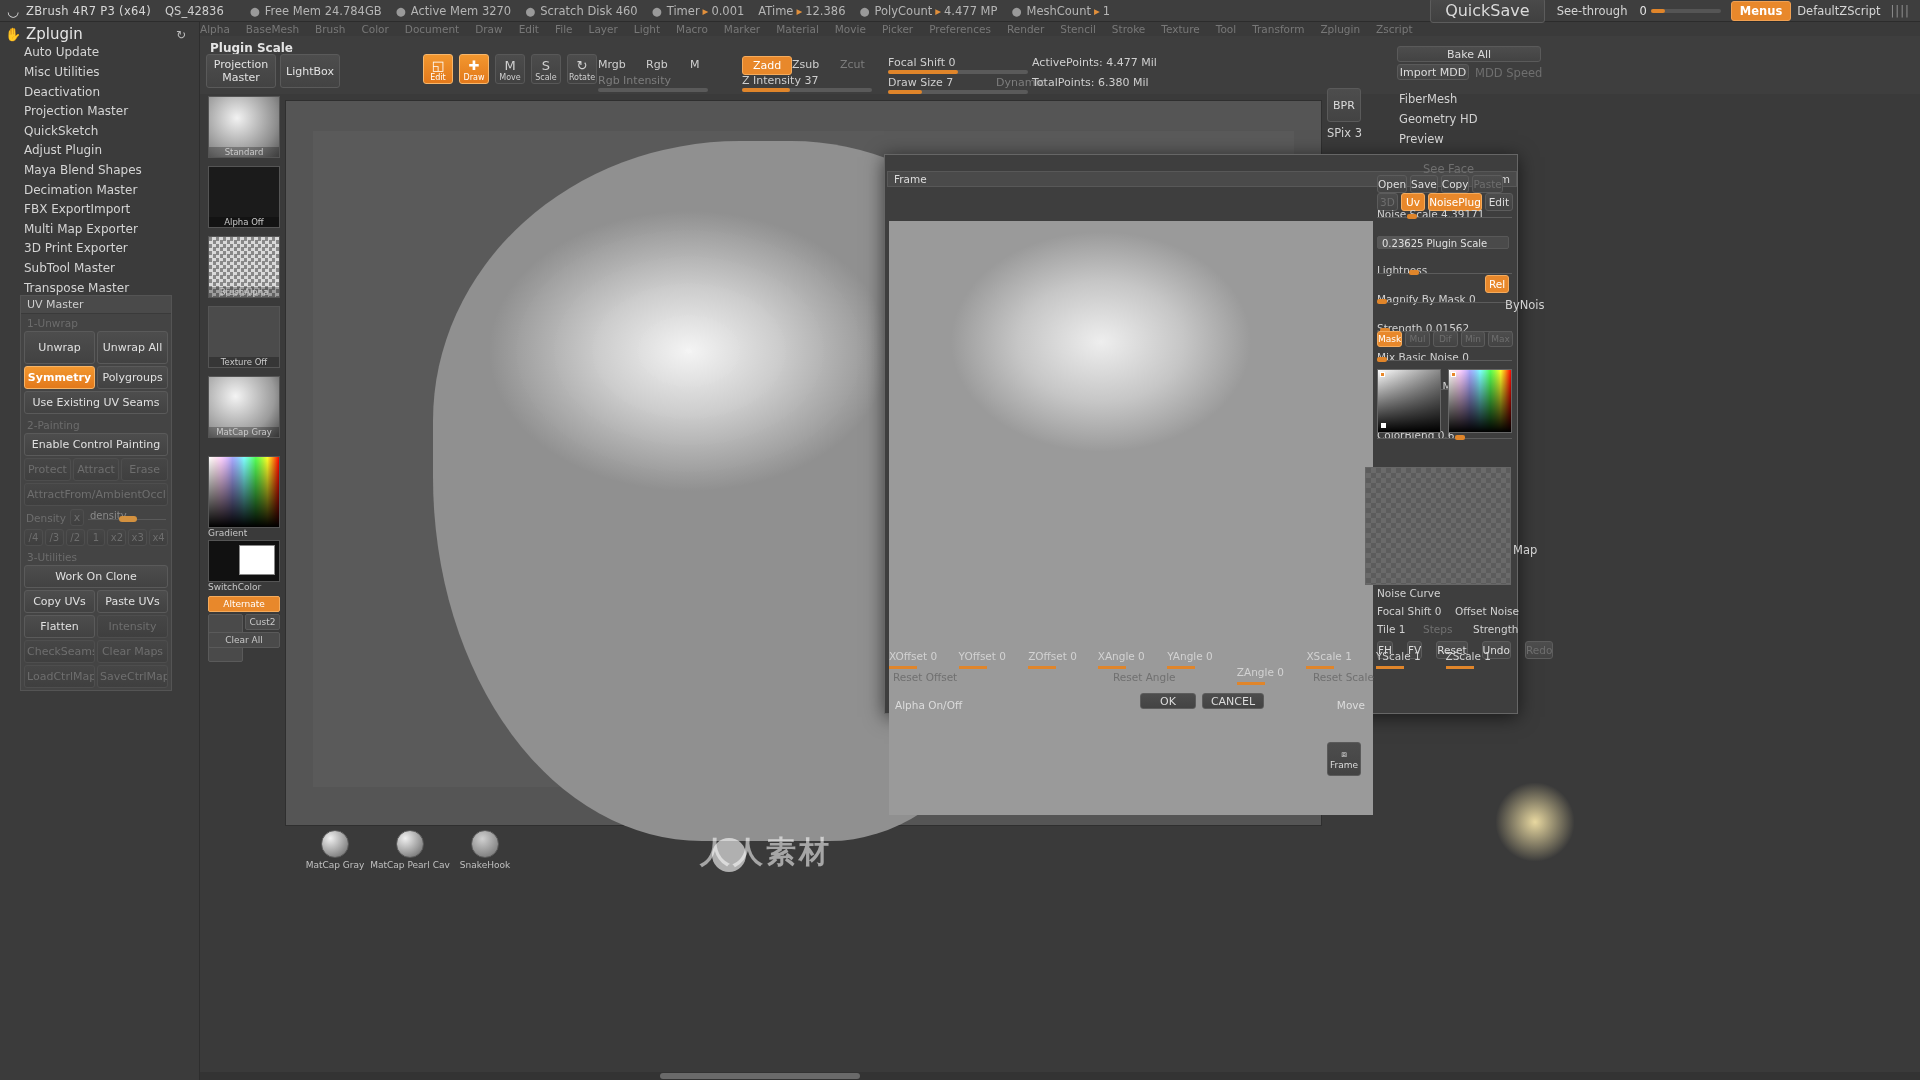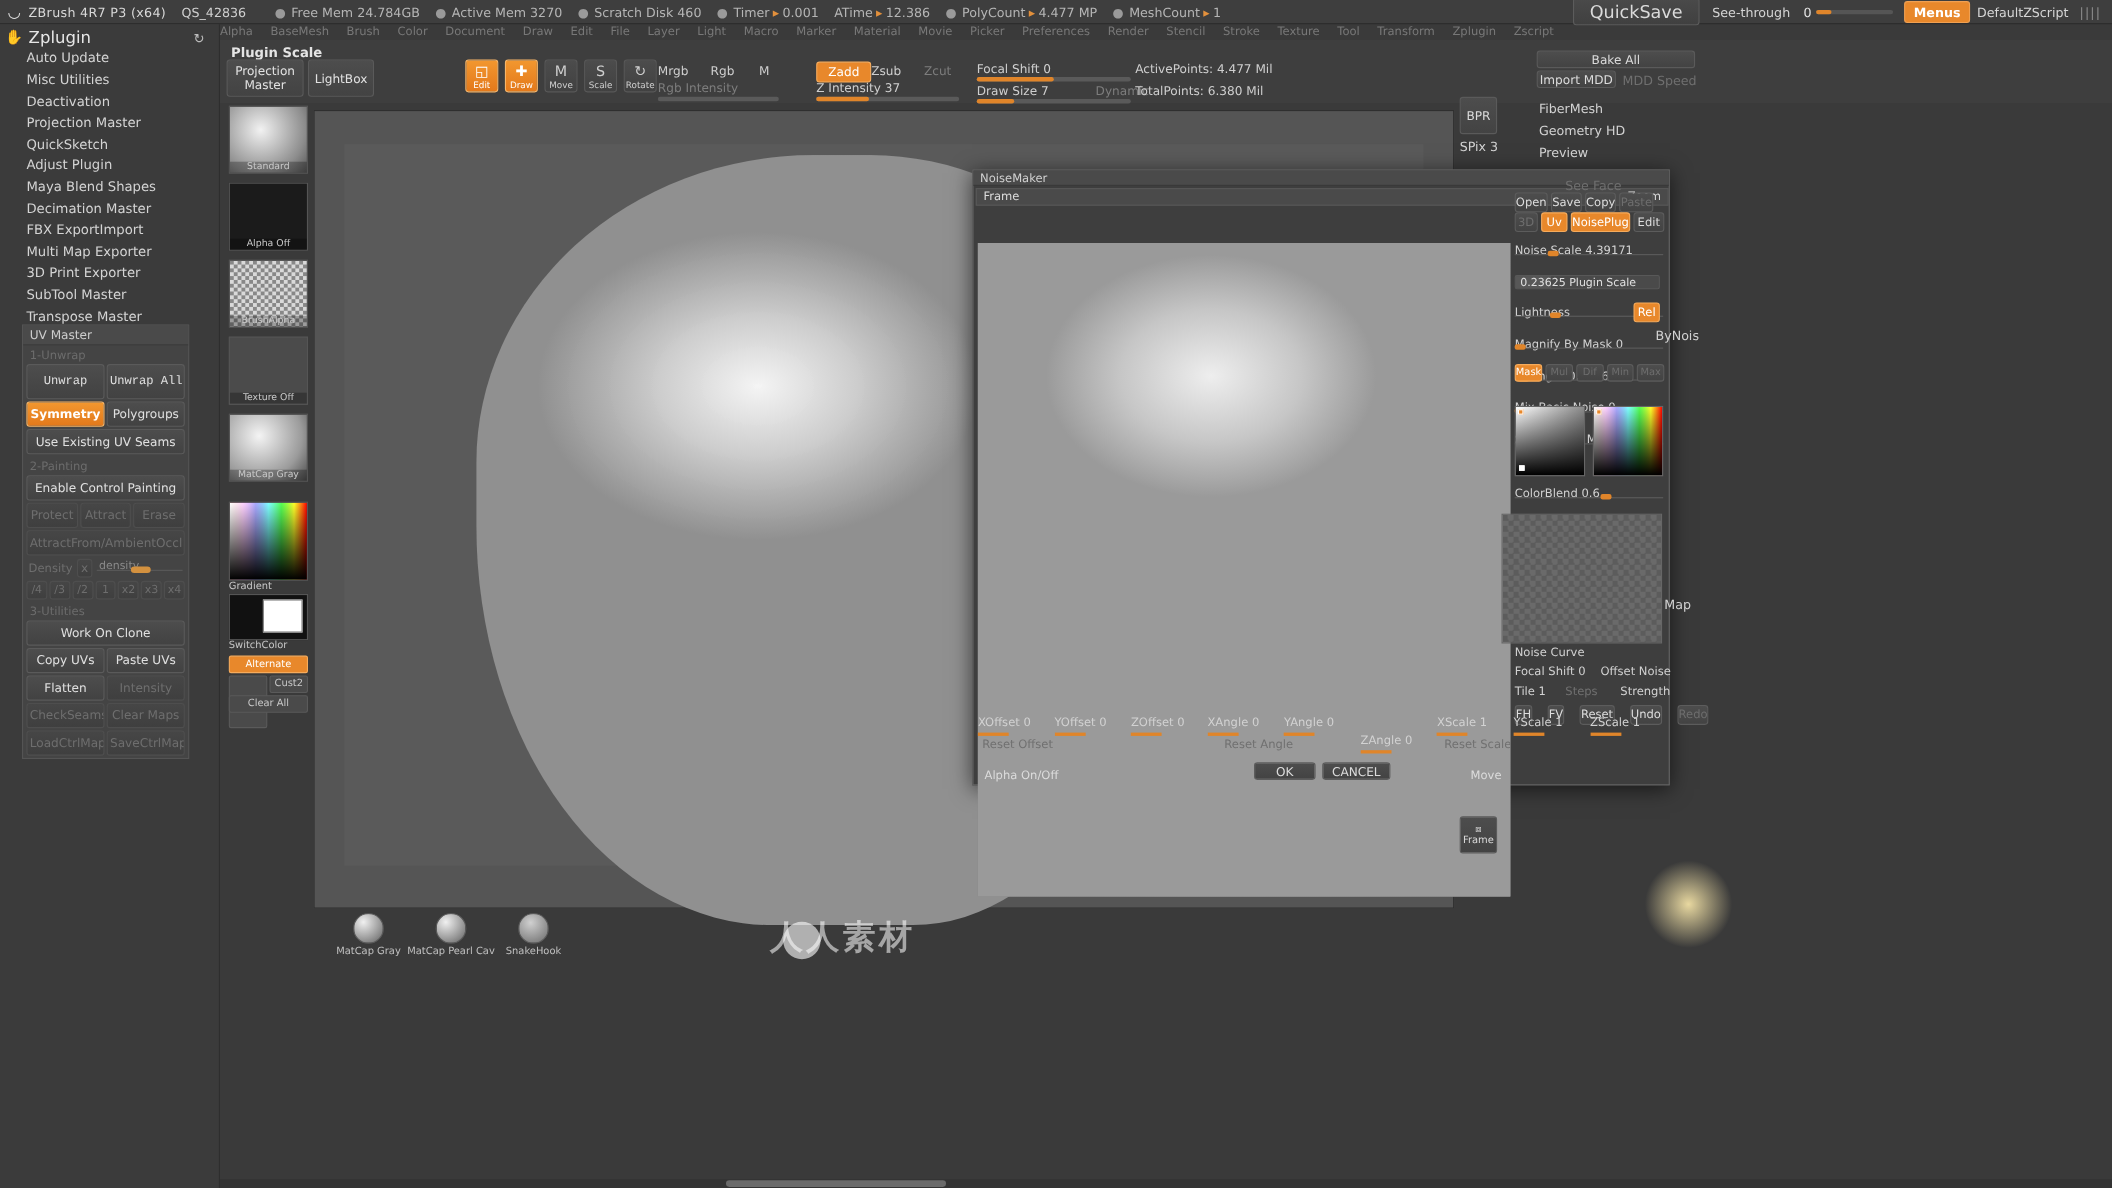--- a/index.html
+++ b/index.html
@@ -76,21 +76,21 @@
   #uvmaster .pal-title{
     background:#4a4a4a;color:#cdcdcd;font-size:11px;padding:2px 6px;border-bottom:1px solid #3a3a3a;
   }
   .sect-label{color:#6c6c6c;font-size:10.5px;padding:3px 6px 2px 6px;}
   .uv-row{display:flex;gap:2px;padding:0 3px 2px 3px;}
   .zbtn{
     flex:1;background:linear-gradient(#4d4d4d,#424242);border:1px solid #5a5a5a;
     border-radius:3px;color:#e0e0e0;font-size:11px;text-align:center;padding:4px 2px;
     white-space:nowrap;overflow:hidden;
   }
-  .zbtn.tall{padding:9px 2px;font-family:Liberation Mono, monospace;}
+  .zbtn.tall{padding:9px 2px;}
   .zbtn.on{background:linear-gradient(#f2972f,#e3791b);border-color:#f6b466;color:#fff;font-weight:bold;}
   .zbtn.dim{color:#6e6e6e;background:linear-gradient(#464646,#3f3f3f);border-color:#4e4e4e;}
   .zbtn.wide{flex:none;width:100%;}
   .small-row{display:flex;gap:2px;padding:0 3px 2px 3px;}
   .small-row .zbtn{font-size:10px;padding:2px 0;}
   .dens-row{display:flex;align-items:center;gap:4px;padding:1px 5px 3px 5px;font-size:10.5px;color:#6e6e6e;}
   .dens-slider{flex:1;position:relative;height:11px;}
   .dens-slider .bar{position:absolute;left:0;right:0;top:7px;height:1px;background:#5a5a5a;}
   .dens-slider .knob{position:absolute;left:40%;top:4px;width:18px;height:6px;background:#d3913f;border-radius:3px;}
   .dens-slider .lbl{position:absolute;left:2px;top:-2px;color:#8a8a8a;font-size:10px;}
@@ -505,21 +505,20 @@
   <div class="abs" style="left:6px;top:536px;width:72px;background:#4a4a4a;border:1px solid #5a5a5a;border-radius:2px;font-size:9px;text-align:center;padding:2px 0;">Clear All</div>
 </div>
 
 <div id="canvas">
   <div class="inner">
     <div class="sculpt"></div>
   </div>
 </div>
 
 <div id="noisemaker">
-  <div id="nm-title">NoiseMaker</div>
 
   <div id="nm-frame-bar">
     <span>Frame</span>
     <span class="right">Zoom</span>
   </div>
 
   <div id="nm-preview">
     <div class="shape"></div>
     <div id="nm-alpha">Alpha On/Off</div>
     <div id="nm-move">Move</div>

